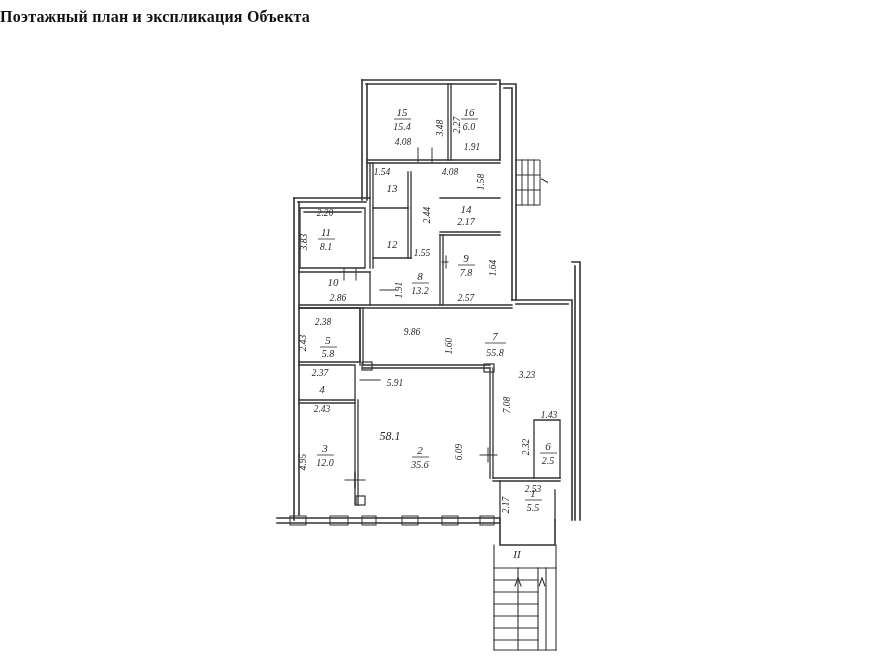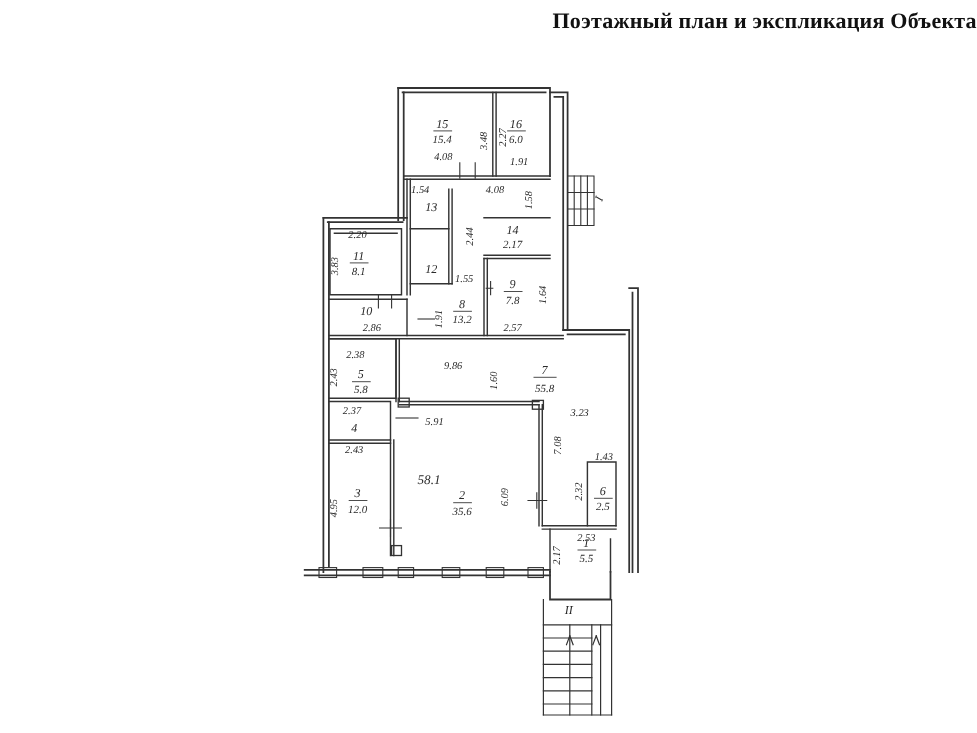--- a/index.html
+++ b/index.html
@@ -1,17 +1,17 @@
 <!DOCTYPE html>
 <html><head>
 <meta charset="utf-8">
 <style>
   html, body { margin:0; padding:0; background:#ffffff; }
   body { width:888px; height:666px; position:relative; overflow:hidden; font-family:"Liberation Serif", serif; }
-  .title { position:absolute; top:8px; left:0; width:888px; text-align:right; font-family:"Liberation Serif", serif; font-weight:bold; font-size:20px; color:#111; letter-spacing:0.2px; }
+  .title { position:absolute; top:8px; left:0; width:888px; text-align:left; font-family:"Liberation Serif", serif; font-weight:bold; font-size:16px; color:#111; letter-spacing:0.2px; }
   svg { position:absolute; left:0; top:0; }
   .lbl { font-family:"Liberation Serif", serif; font-style:italic; fill:#2a2a2a; }
   .num { font-size:11px; }
   .area { font-size:10px; }
   .dim { font-size:9.5px; }
 </style>
 </head>
 <body>
 
 <div class="title">Поэтажный план и экспликация Объекта</div>

